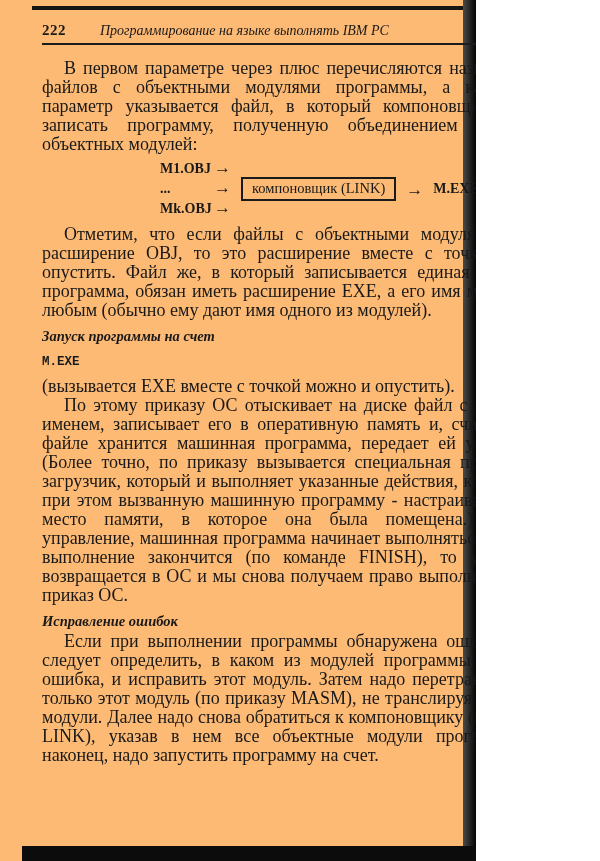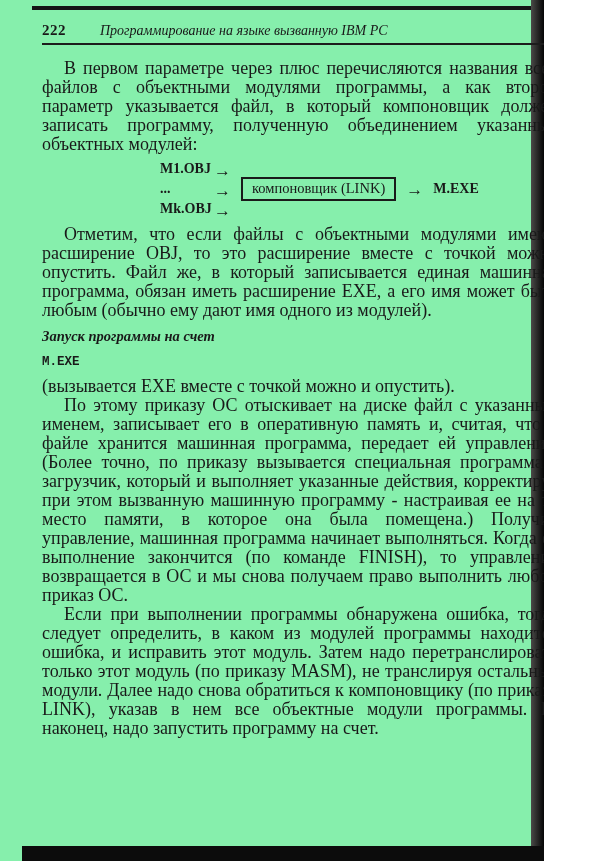--- a/index.html
+++ b/index.html
@@ -1,19 +1,19 @@
 <!DOCTYPE html>
 <html><head>
 <meta charset="utf-8">
 <style>
   html,body{margin:0;padding:0;}
   .page{
     position:relative;
-    width:544px;height:861px;
-    background:#86efac;
+    width:476px;height:861px;
+    background:#fdba74;
     overflow:hidden;
     font-family:"Liberation Serif","DejaVu Serif",serif;
     color:#191919;
   }
   .edge-top{position:absolute;top:6px;left:32px;right:0;height:4px;background:#151515;}
   .edge-right{position:absolute;top:0;right:0;width:13px;height:100%;background:linear-gradient(to right,#4a4a48,#050505);}
   .edge-bottom{position:absolute;bottom:0;left:22px;right:0;height:15px;background:#0c0c0c;}
 
   .content{position:absolute;left:42px;top:22px;width:516px;}
 
@@ -28,39 +28,39 @@
   h3{margin:8px 0 2px;font-size:14.5px;font-style:italic;font-weight:bold;}
 
   .code{
     font-family:"Liberation Mono","DejaVu Sans Mono",monospace;
     font-weight:bold;font-size:12.5px;line-height:16px;
     margin:9px 0 7px;white-space:pre;
   }
 
   .diagram{display:flex;align-items:center;gap:10px;margin:5px 0 6px 118px;}
   .diagram .inputs{display:flex;flex-direction:column;}
-  .diagram .in-row{display:flex;align-items:flex-end;font-weight:bold;font-size:14px;line-height:20px;}
+  .diagram .in-row{display:flex;align-items:flex-start;font-weight:bold;font-size:14px;line-height:20px;}
   .diagram .in-label{display:inline-block;min-width:54px;}
   .arrow{font-weight:bold;font-size:17px;line-height:1;}
   .link-box{border:2px solid #1a1a1a;padding:1px 9px 2px;font-size:14.5px;white-space:nowrap;}
   .diagram .out{font-weight:bold;font-size:14px;}
 </style>
 </head>
 <body>
 
 <div class="page">
   <div class="edge-top"></div>
   <div class="edge-right"></div>
   <div class="edge-bottom"></div>
 
   <div class="content">
 
     <div class="hdr">
       <span class="page-num">222</span>
-      <span class="running-title">Программирование на языке вызванную IBM PC</span>
+      <span class="running-title">Программирование на языке выполнять IBM PC</span>
     </div>
     <div class="rule"></div>
 
     <p class="indent">В первом параметре через плюс перечисляются названия всех файлов с объектными модулями программы, а как второй параметр указывается файл, в который компоновщик должен записать программу, полученную объединением указанных объектных модулей:</p>
 
     <div class="diagram">
       <div class="inputs">
         <div class="in-row">
           <span class="in-label">M1.OBJ</span>
           <span class="arrow">→</span>
@@ -79,16 +79,17 @@
       <span class="out">M.EXE</span>
     </div>
 
     <p class="indent">Отметим, что если файлы с объектными модулями имеют расширение OBJ, то это расширение вместе с точкой можно опустить. Файл же, в который записывается единая машинная программа, обязан иметь расширение EXE, а его имя может быть любым (обычно ему дают имя одного из модулей).</p>
 
     <h3>Запуск программы на счет</h3>
     <div class="code">M.EXE</div>
     <p>(вызывается EXE вместе с точкой можно и опустить).</p>
     <p class="indent">По этому приказу ОС отыскивает на диске файл с указанным именем, записывает его в оперативную память и, считая, что в файле хранится машинная программа, передает ей управление. (Более точно, по приказу вызывается специальная программа - загрузчик, который и выполняет указанные действия, корректируя при этом вызванную машинную программу - настраивая ее на то место памяти, в которое она была помещена.) Получив управление, машинная программа начинает выполняться. Когда ее выполнение закончится (по команде FINISH), то управление возвращается в ОС и мы снова получаем право выполнить любой приказ ОС.</p>
 
+    <h3>Исправление ошибок</h3>
     <p class="indent">Если при выполнении программы обнаружена ошибка, тогда следует определить, в каком из модулей программы находится ошибка, и исправить этот модуль. Затем надо перетранслировать только этот модуль (по приказу MASM), не транслируя остальные модули. Далее надо снова обратиться к компоновщику (по приказу LINK), указав в нем все объектные модули программы. И, наконец, надо запустить программу на счет.</p>
 
   </div>
 </div>
 
 </body></html>

